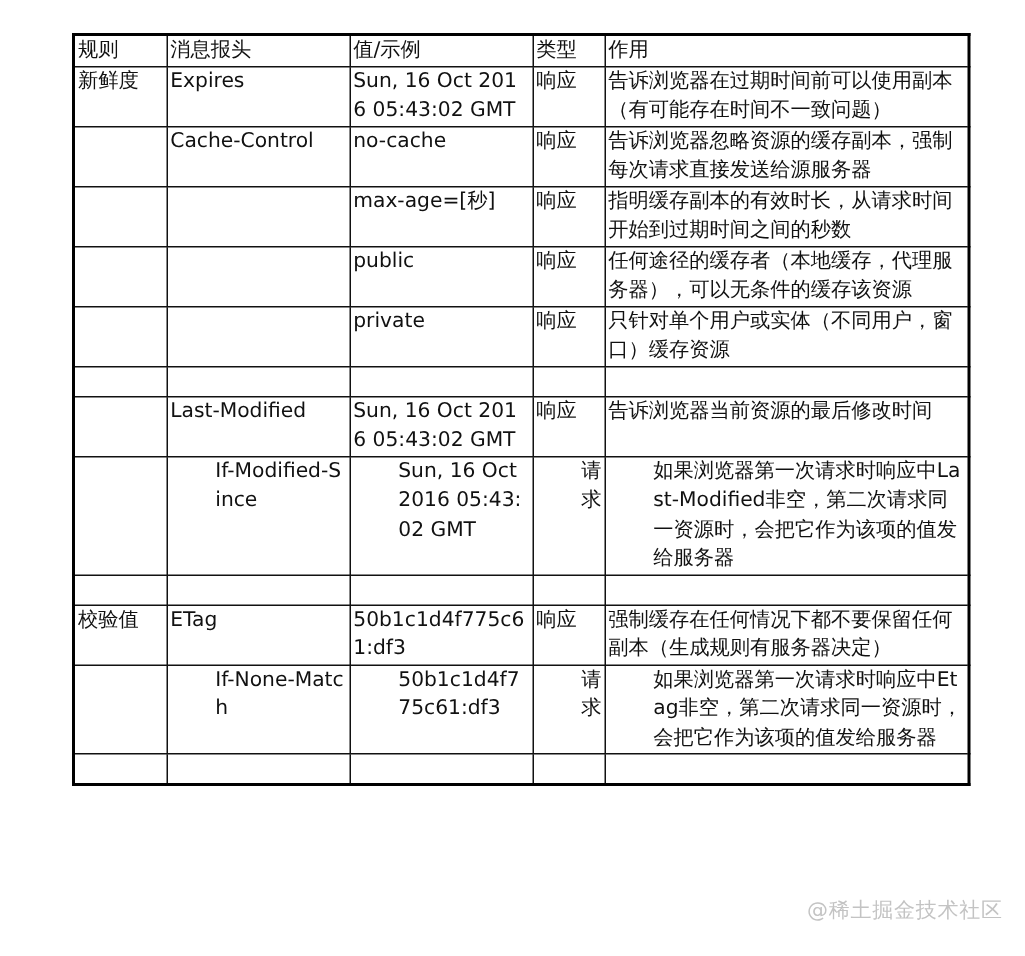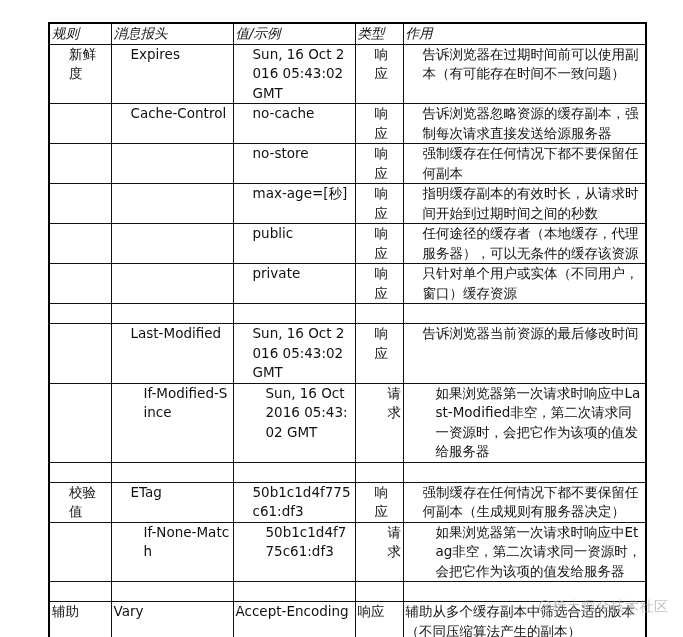--- a/index.html
+++ b/index.html
@@ -5,22 +5,22 @@
     html, body { margin: 0; padding: 0; background: #ffffff; }
     body { width: 683px; height: 637px; position: relative; overflow: hidden;
            font-family: "DejaVu Sans", sans-serif; color: #111; }
     .wrap { position: absolute; left: 48px; top: 22px; }
     table { border-collapse: collapse; table-layout: fixed; width: 597px;
             border: 2px solid #000; }
     col.c1 { width: 62px; } col.c2 { width: 122px; } col.c3 { width: 122px; }
     col.c4 { width: 48px; } col.c5 { width: 243px; }
     td { border: 1px solid #111; vertical-align: top; padding: 0 2px;
          font-size: 13.5px; line-height: 19.5px; word-break: break-all; overflow: hidden; }
-    tr.head td { height: 19px; font-style: italic; }
-    tr.r2 td { height: 38px; padding-left: 19px; }
+    tr.head td { height: 19px; }
+    tr.r2 td { height: 38px; }
     tr.r3 td { height: 58px; padding-left: 32px; }
     tr.blank td { height: 19px; }
     tr.r2b td { height: 42px; }
     .watermark { position: absolute; left: 538px; top: 598px; font-size: 14px;
                  color: rgba(170,170,170,0.7); letter-spacing: 0.5px; }
   </style>
 </head>
 <body>
 
 <div class="wrap">
@@ -46,27 +46,20 @@
           <td>Sun, 16 Oct 2016 05:43:02 GMT</td>
           <td>响应</td>
           <td>告诉浏览器在过期时间前可以使用副本（有可能存在时间不一致问题）</td>
         </tr>
         <tr class="r2">
           <td></td>
           <td>Cache-Control</td>
           <td>no-cache</td>
           <td>响应</td>
           <td>告诉浏览器忽略资源的缓存副本，强制每次请求直接发送给源服务器</td>
-        </tr>
-        <tr class="r2">
-          <td></td>
-          <td></td>
-          <td>no-store</td>
-          <td>响应</td>
-          <td>强制缓存在任何情况下都不要保留任何副本</td>
         </tr>
         <tr class="r2">
           <td></td>
           <td></td>
           <td>max-age=[秒]</td>
           <td>响应</td>
           <td>指明缓存副本的有效时长，从请求时间开始到过期时间之间的秒数</td>
         </tr>
         <tr class="r2">
           <td></td>
@@ -124,24 +117,17 @@
           <td>请求</td>
           <td>如果浏览器第一次请求时响应中Etag非空，第二次请求同一资源时，会把它作为该项的值发给服务器</td>
         </tr>
         <tr class="blank">
           <td></td>
           <td></td>
           <td></td>
           <td></td>
           <td></td>
         </tr>
-        <tr class="r2b">
-          <td>辅助</td>
-          <td>Vary</td>
-          <td>Accept-Encoding</td>
-          <td>响应</td>
-          <td>辅助从多个缓存副本中筛选合适的版本（不同压缩算法产生的副本）</td>
-        </tr>
       </tbody>
   </table>
 </div>
 
 <div class="watermark">@稀土掘金技术社区</div>
 
 </body></html>

